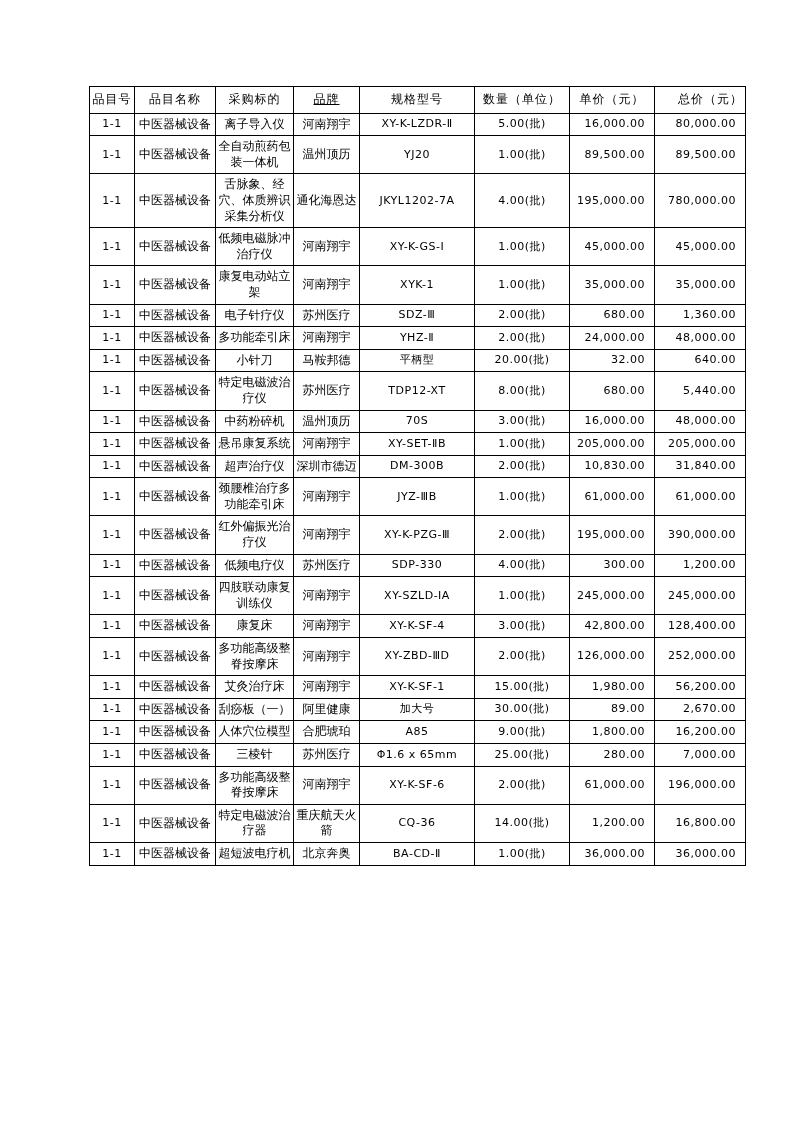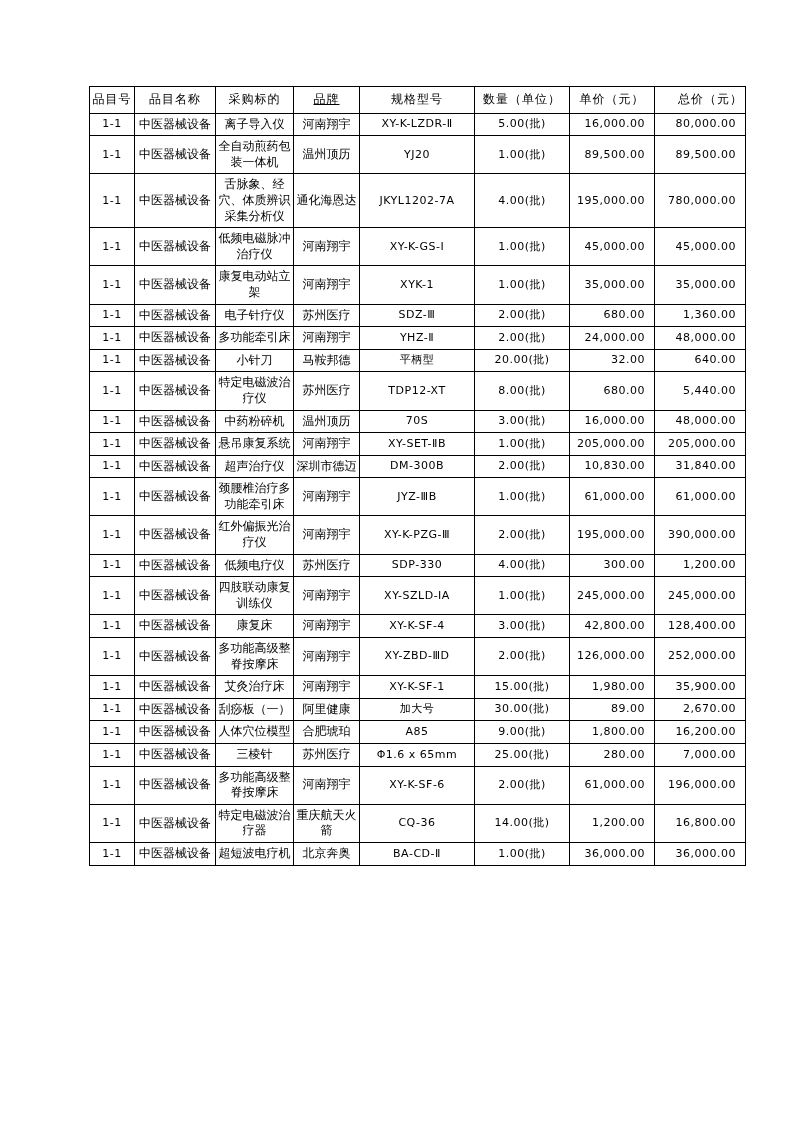--- a/index.html
+++ b/index.html
@@ -259,21 +259,21 @@
           <td class="col-total_price">252,000.00</td>
         </tr>
         <tr>
           <td class="col-item_no">1-1</td>
           <td class="col-item_name">中医器械设备</td>
           <td class="col-target">艾灸治疗床</td>
           <td class="col-brand">河南翔宇</td>
           <td class="col-model">XY-K-SF-1</td>
           <td class="col-qty">15.00(批)</td>
           <td class="col-unit_price">1,980.00</td>
-          <td class="col-total_price">35,900.00</td>
+          <td class="col-total_price">56,200.00</td>
         </tr>
         <tr>
           <td class="col-item_no">1-1</td>
           <td class="col-item_name">中医器械设备</td>
           <td class="col-target">刮痧板（一）</td>
           <td class="col-brand">阿里健康</td>
           <td class="col-model">加大号</td>
           <td class="col-qty">30.00(批)</td>
           <td class="col-unit_price">89.00</td>
           <td class="col-total_price">2,670.00</td>

